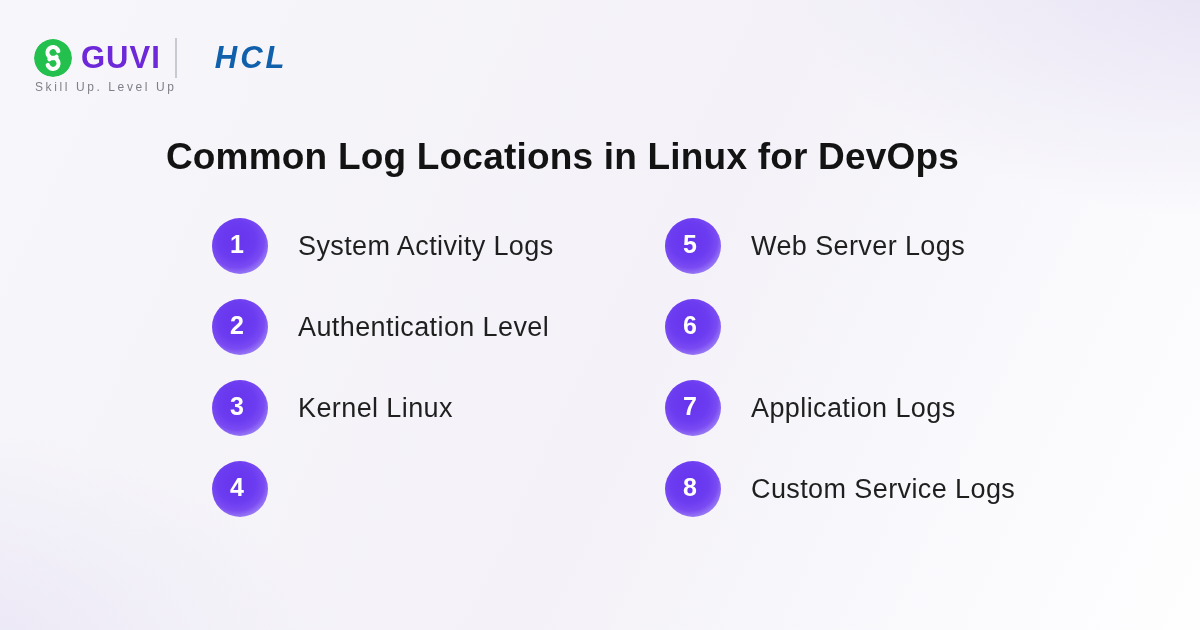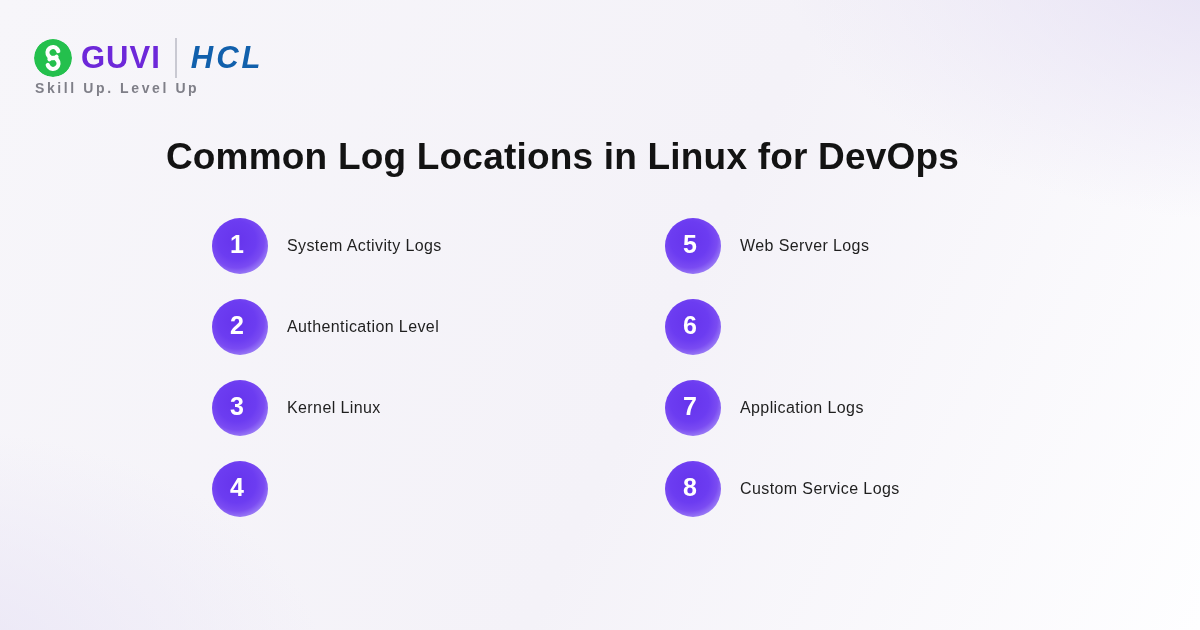--- a/index.html
+++ b/index.html
@@ -15,25 +15,25 @@
 
   
   .brand { position:absolute; top:38px; left:34px; display:flex; align-items:center; }
   .guvi-badge { width:38px; height:38px; border-radius:50%; display:block; }
   .guvi-word {
     margin-left:9px; font-size:31px; font-weight:800; color:#6d28d9;
     letter-spacing:1px;
   }
   .brand-divider { width:2px; height:40px; background:#C9C9D2; margin:0 14px 0 14px; }
   .hcl-word {
-    font-size:31px; font-weight:800; font-style:italic; letter-spacing:3px;
+    font-size:31px; font-weight:800; font-style:italic; letter-spacing:3px;margin-left:24px;
   }
   .tagline {
     position:absolute; top:80px; left:35px;
-    font-size:14px; font-weight:700; color:#7F7F88; letter-spacing:2.6px;
+    font-size:12px; font-weight:400; color:#7F7F88; letter-spacing:2.6px;
   }
 
   
   .page-title {
     position:absolute; top:136px; left:0; width:1125px;
     text-align:center; font-size:37px; font-weight:700; color:#131313;
     letter-spacing:0.2px;
   }
 
   
@@ -46,21 +46,21 @@
     flex:0 0 56px;
     display:flex; align-items:center; justify-content:center;
     background:
       radial-gradient(circle at 44% 40%,
         #6634EC 0%, #6C3CF1 42%, #7A4BF2 60%,
         #A186F6 78%, #D2C4FA 91%, rgba(238,232,252,0) 100%);
     color:#FFFFFF; font-size:25px; font-weight:700;
   }
   .num-badge span { transform:translate(-3px,-2px); }
   .item-label {
-    margin-left:19px; font-size:16px; color:#1F1F1F; letter-spacing:0.4px;
+    margin-left:30px; font-size:27px; color:#1F1F1F; letter-spacing:0.4px;
     white-space:nowrap;
   }
 </style>
 </head>
 <body>
 
 <header class="brand">
   <svg class="guvi-badge" viewBox="0 0 36 36" aria-hidden="true">
     <circle cx="18" cy="18" r="18" fill="#24C04D"></circle>
     <circle cx="18" cy="12.9" r="5.2" fill="none" stroke="#FFFFFF" stroke-width="4" stroke-linecap="round" stroke-dasharray="26 7" transform="rotate(50 18 12.9)"></circle>

